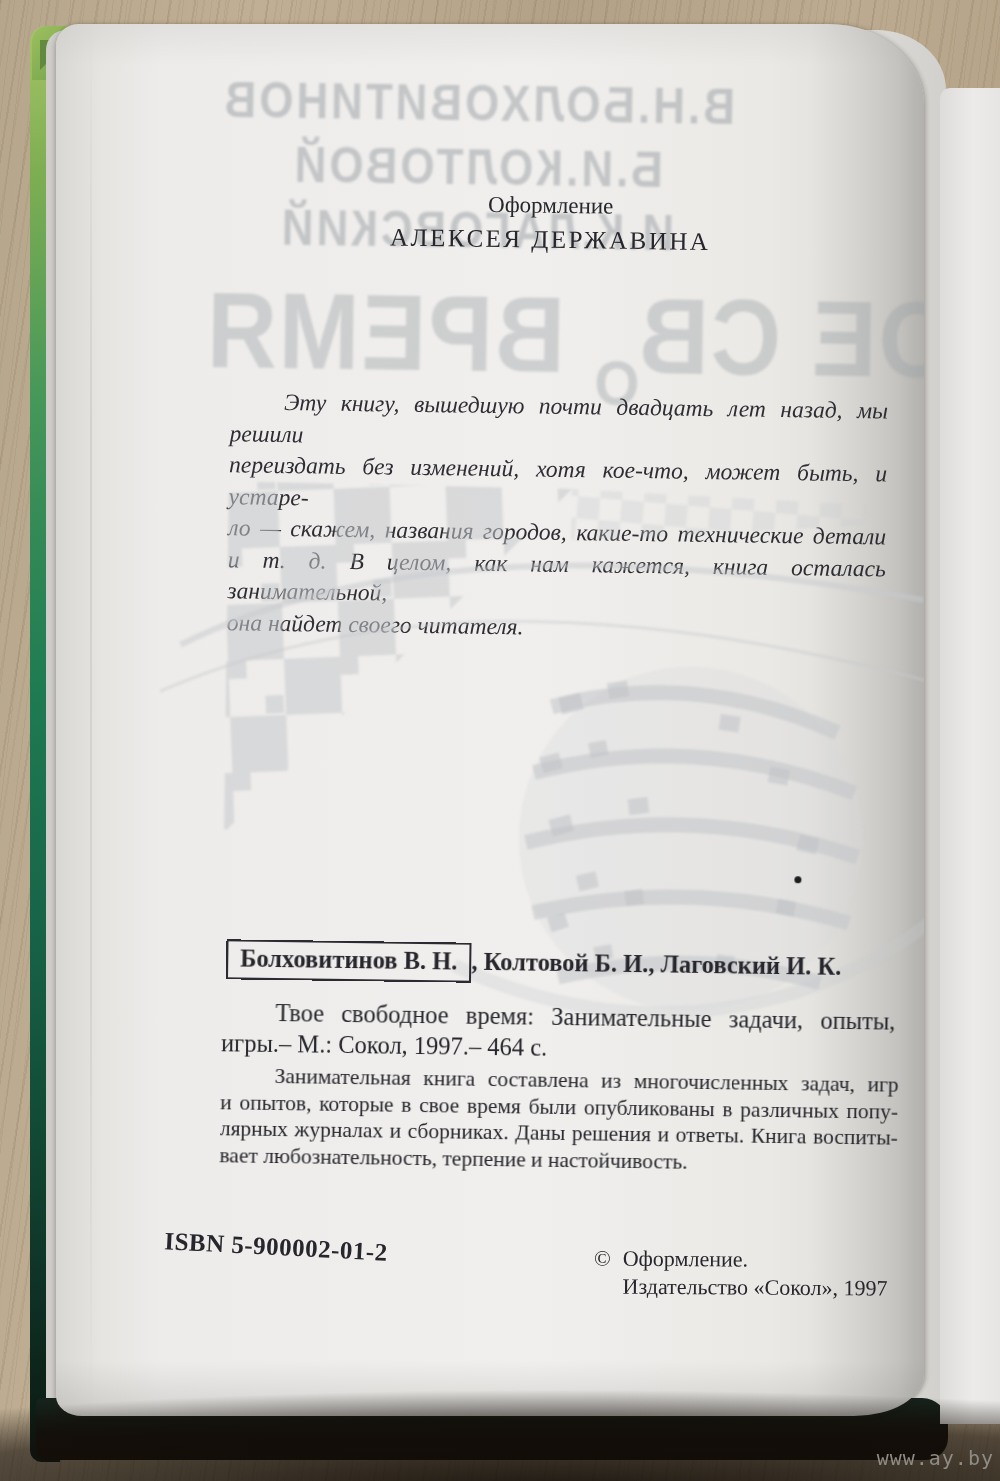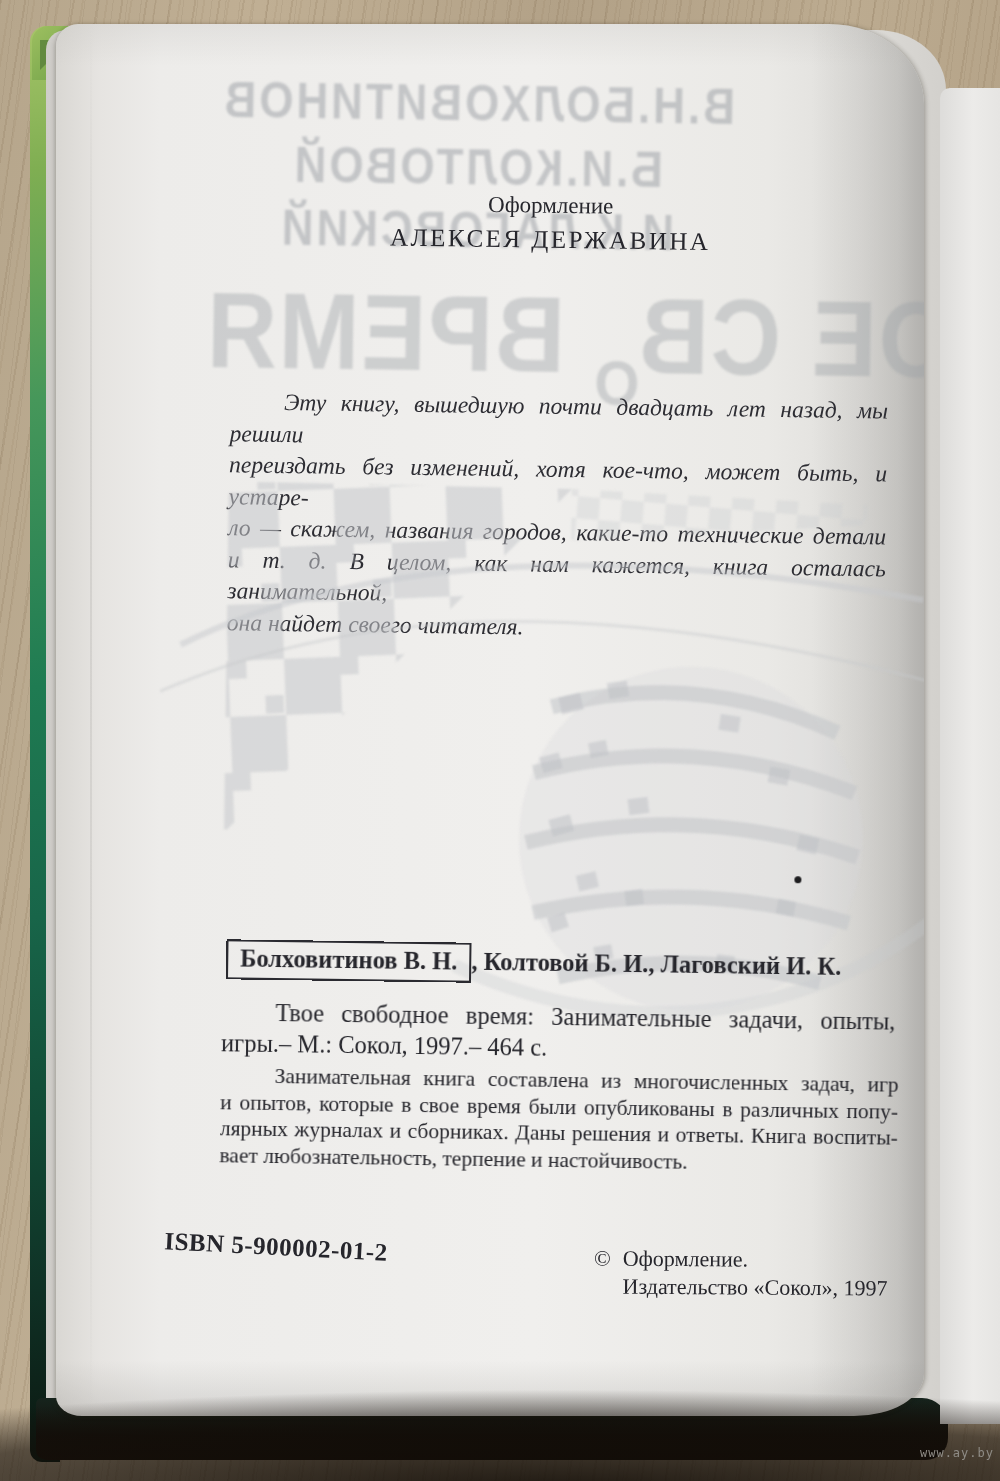--- a/index.html
+++ b/index.html
@@ -64,21 +64,21 @@
   .author-box{display:inline-block;border:2px solid #2a2a30;padding:3px 12px 5px 12px;}
   .bib{position:absolute;left:176px;top:976px;width:674px;font-size:24.5px;line-height:31px;}
   .annotation{position:absolute;left:176px;top:1042px;width:678px;font-size:21.5px;line-height:26.5px;}
   .isbn{position:absolute;left:122px;top:1212px;font-weight:bold;font-size:25px;letter-spacing:.5px;
     transform:rotate(2.2deg);}
   .copyright{position:absolute;left:552px;top:1218px;font-size:22px;line-height:28px;display:flex;
     transform:rotate(-.4deg);}
   .copyright .sym{margin-right:12px;}
   .watermark{position:absolute;right:6px;top:1446px;z-index:6;
     font-family:"DejaVu Sans Mono","Liberation Mono",monospace;
-    font-size:12px;letter-spacing:1px;color:#8f8c86;}
+    font-size:20px;letter-spacing:1px;color:#8f8c86;}
 </style>
 </head>
 <body>
 
 <div class="photo">
 
   <div class="floor-shadow"></div>
   <div class="cover-left"></div>
   <div class="cover-top"></div>
   <div class="corner-fold"></div>

